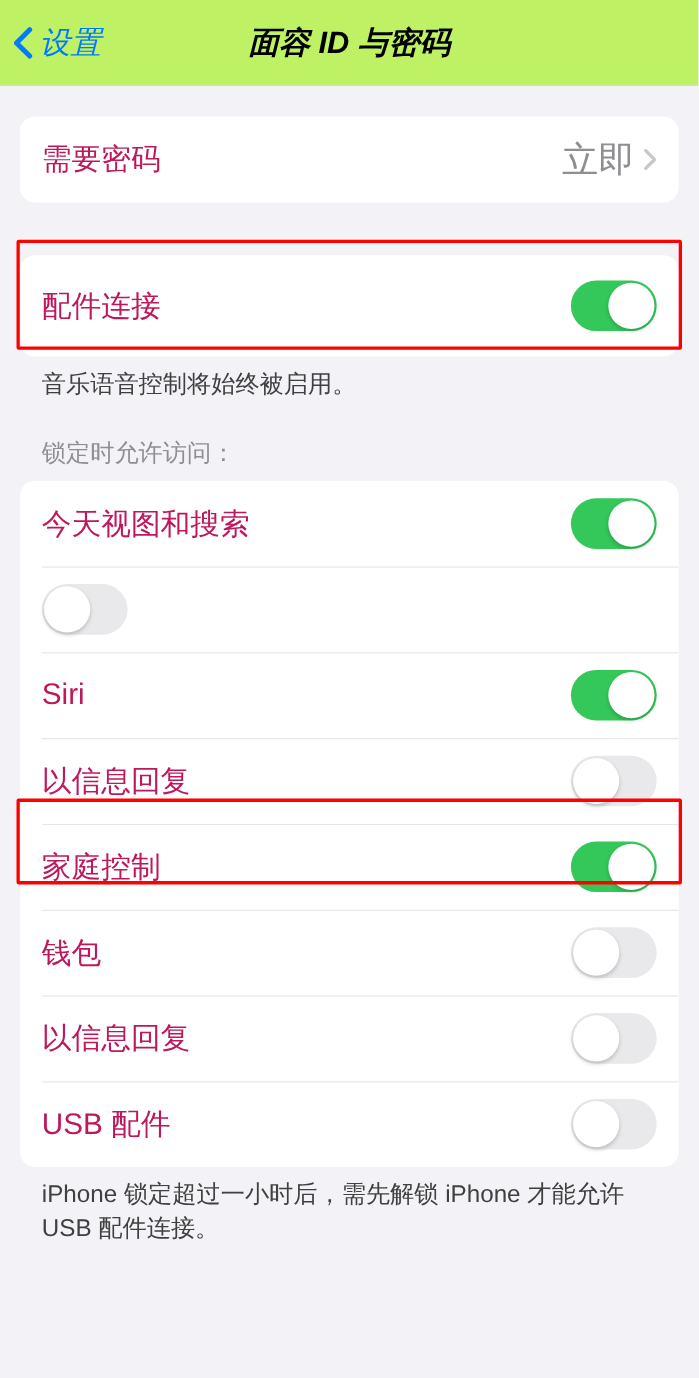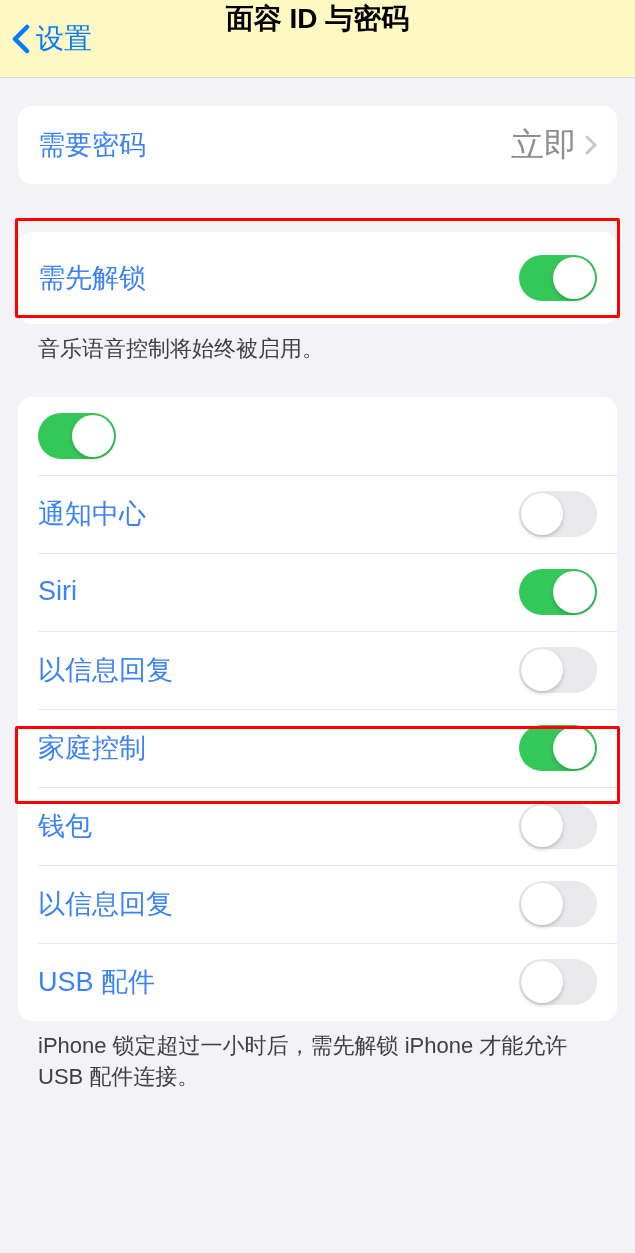--- a/index.html
+++ b/index.html
@@ -9,25 +9,27 @@
     }
     body {
       width: 635px;
       height: 1253px;
       background: #f2f2f7;
       font-family: -apple-system, "PingFang SC", "Helvetica Neue", sans-serif;
       overflow: hidden;
     }
     .header {
       height: 78px;
-      background: #fef9c3;
-      display: flex;
+      background: #bef264;
+      display: flex;
+      align-items: center;
       padding: 0 12px;
       position: relative;
       border-bottom: 1px solid #d8d8d8;
+      font-style: italic;
     }
     .back-button {
       display: flex;
       align-items: center;
       color: #007aff;
       font-size: 28px;
       cursor: pointer;
     }
     .back-chevron {
       width: 18px;
@@ -68,21 +70,21 @@
       content: "";
       position: absolute;
       top: 0;
       left: 20px;
       right: 0;
       height: 1px;
       background: #e5e5ea;
     }
     .cell-label {
       font-size: 27px;
-      color: #3b82f6;
+      color: #be185d;
     }
     .cell-value-wrap {
       display: flex;
       align-items: center;
       gap: 8px;
     }
     .cell-value {
       font-size: 33px;
       color: #8e8e93;
     }
@@ -176,38 +178,39 @@
             <polyline points="2,2 10,10 2,18" fill="none" stroke="#c7c7cc" stroke-width="3" stroke-linecap="round" stroke-linejoin="round"></polyline>
           </svg>
         </div>
       </div>
     </div>
   </div>
 
   <div class="section" style="margin-top:48px;">
     <div class="cell-group">
       <div class="cell" style="min-height:92px;">
-        <span class="cell-label">需先解锁</span>
+        <span class="cell-label">配件连接</span>
         <div class="switch on">
           <div class="switch-knob"></div>
         </div>
       </div>
     </div>
     <div class="footer-text">音乐语音控制将始终被启用。</div>
   </div>
 
   <div class="section" style="margin-top:32px;">
+    <div class="section-header">锁定时允许访问：</div>
     <div class="cell-group" id="lock-access-list">
         <div class="cell">
+          <span class="cell-label">今天视图和搜索</span>
           <div class="switch on">
             <div class="switch-knob"></div>
           </div>
         </div>
         <div class="cell">
-          <span class="cell-label">通知中心</span>
           <div class="switch off">
             <div class="switch-knob"></div>
           </div>
         </div>
         <div class="cell">
           <span class="cell-label">Siri</span>
           <div class="switch on">
             <div class="switch-knob"></div>
           </div>
         </div>

